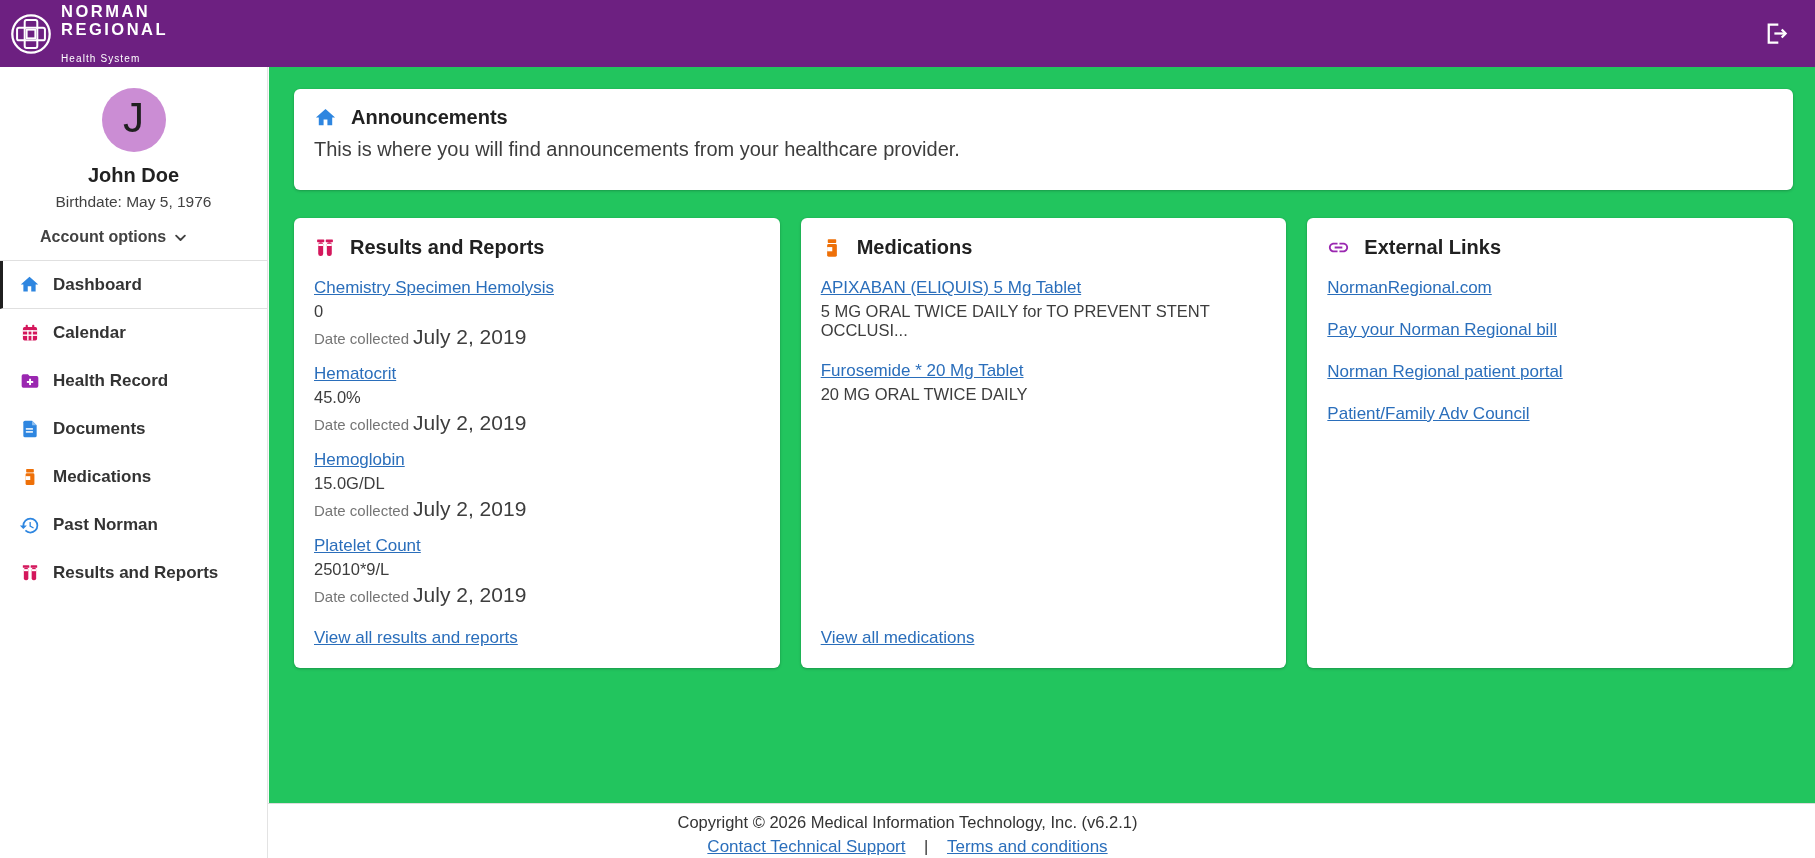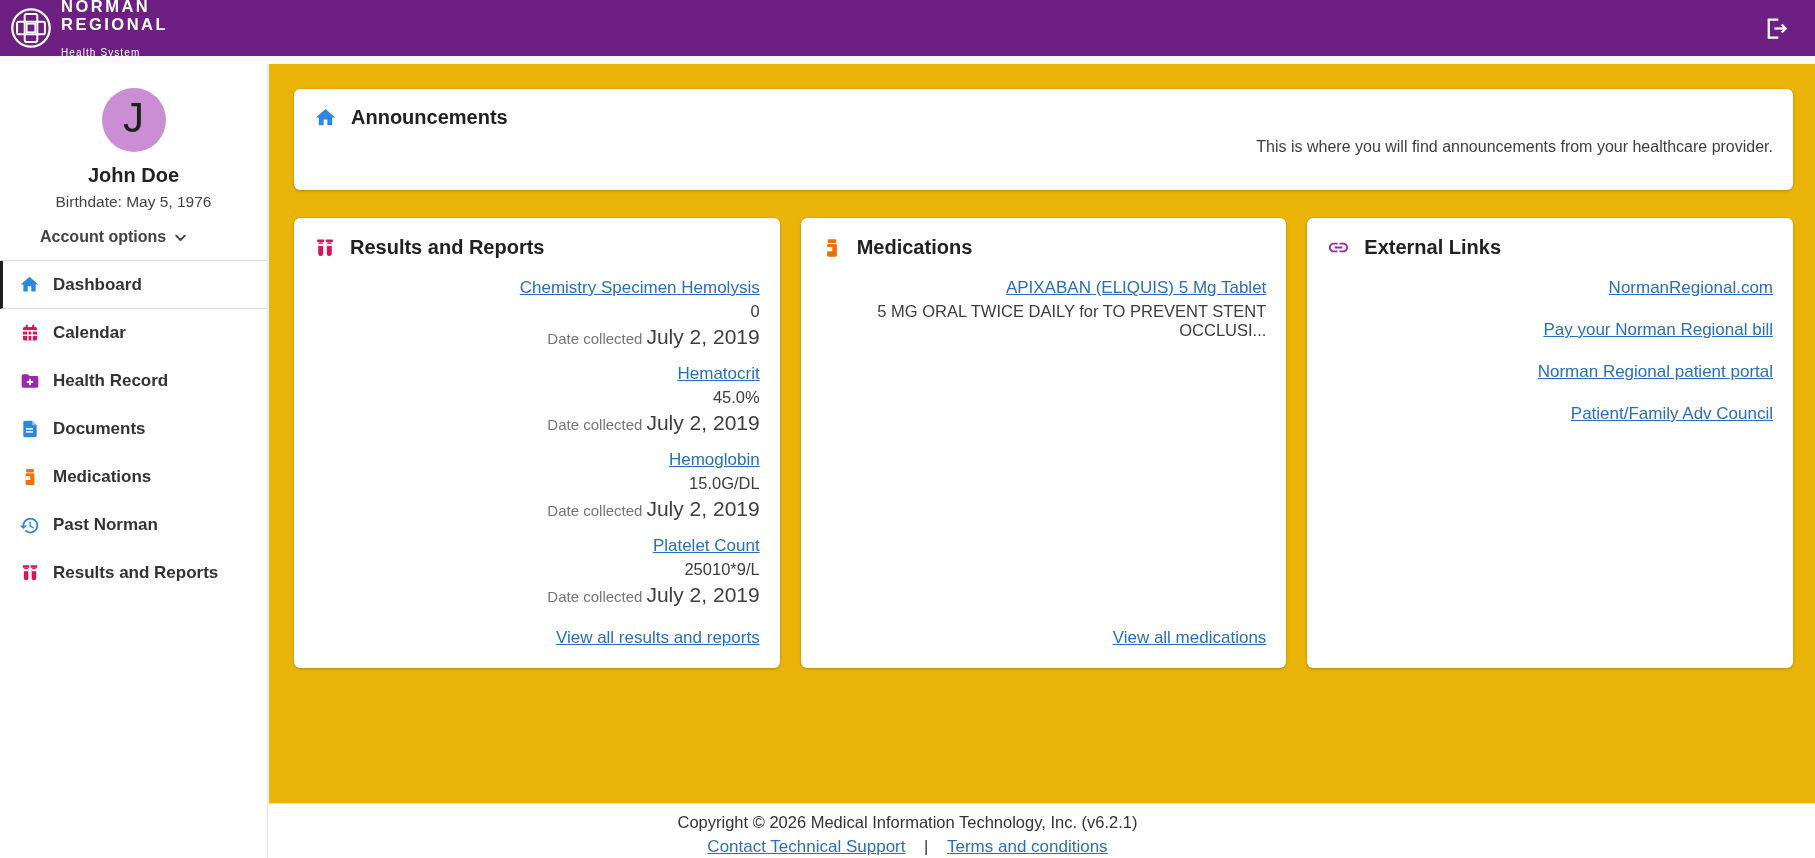--- a/index.html
+++ b/index.html
@@ -7,21 +7,21 @@
   body {
     font-family:"Liberation Sans", sans-serif;
     background:#fafafa;
     position:relative;
     overflow:hidden;
     color:#333;
   }
 
   
   .topbar {
-    position:absolute; top:0; left:0; right:0; height:56px;
+    position:absolute; top:0; left:0; right:0; height:67px;
     background:#6D2081; z-index:40;
     display:flex; align-items:center; justify-content:space-between;
     padding:0 26px 0 10px;
   }
   .brand { display:flex; align-items:center; gap:9px; color:#fff; }
   .brand-text { line-height:1; }
   .brand-l1, .brand-l2 {
     font-size:16.5px; font-weight:bold; letter-spacing:2.5px; line-height:1.08;
   }
   .brand-l3 { font-size:10px; letter-spacing:1.1px; margin-top:15px; font-weight:400; }
@@ -52,30 +52,30 @@
   }
   .nav-item.active {
     border-left:3px solid #1f1f1f; padding-left:16px;
     border-bottom:1px solid #e0e0e0;
   }
   .nav-ic { width:21px; height:21px; display:flex; align-items:center; justify-content:center; }
 
   
   .main {
     position:absolute; top:64px; left:269px; right:0; bottom:55px;
-    background:#eab308; padding:25px 22px 0 25px; overflow:hidden;text-align:right;
+    background:#22c55e; padding:25px 22px 0 25px; overflow:hidden;
   }
   .card {
     background:#fff; border-radius:6px;
     box-shadow:0 1px 3px rgba(0,0,0,0.22), 0 0 1px rgba(0,0,0,0.12);
   }
   .card-head { display:flex; align-items:center; gap:14px; }
   .card-title { font-size:20px; font-weight:700; color:#212121; }
   .announce-card { padding:17px 20px; height:101px; margin-bottom:28px; }
-  .announce-body { margin-top:9px; font-size:16px; color:#3d3d3d; }
+  .announce-body { margin-top:9px; font-size:20px; color:#3d3d3d; }
 
   .cards-row { display:flex; gap:21px; height:450px; }
   .cards-row .card { flex:1; padding:18px 20px; display:flex; flex-direction:column; }
   .card-items { margin-top:19px; }
 
   a.blue-link { color:#2A6EBB; text-decoration:underline; font-size:17px; cursor:pointer; }
   .item { margin-bottom:15px; }
   .item-value { font-size:16.5px; color:#3d3d3d; margin-top:4px; }
   .item-date { margin-top:4px; }
   .date-label { font-size:15px; color:#757575; }
@@ -293,20 +293,24 @@
             <rect x="6.7" y="11" width="5.6" height="4.6" fill="#fff"></rect>
           </svg>
         </span>
         <span class="card-title">Medications</span>
       </div>
       <div class="card-items">
         <div class="med-item">
           <a class="blue-link">APIXABAN (ELIQUIS) 5 Mg Tablet</a>
           <div class="item-value">5 MG ORAL TWICE DAILY for TO PREVENT STENT OCCLUSI...</div>
         </div>
+        <div class="med-item">
+          <a class="blue-link">Furosemide * 20 Mg Tablet</a>
+          <div class="item-value">20 MG ORAL TWICE DAILY</div>
+        </div>
       </div>
       <div class="view-all">
         <a class="blue-link">View all medications</a>
       </div>
     </section>
 
     <section class="card">
       <div class="card-head">
         <span style="display:flex;">
           <svg viewBox="0 0 24 24" width="23" height="23">

